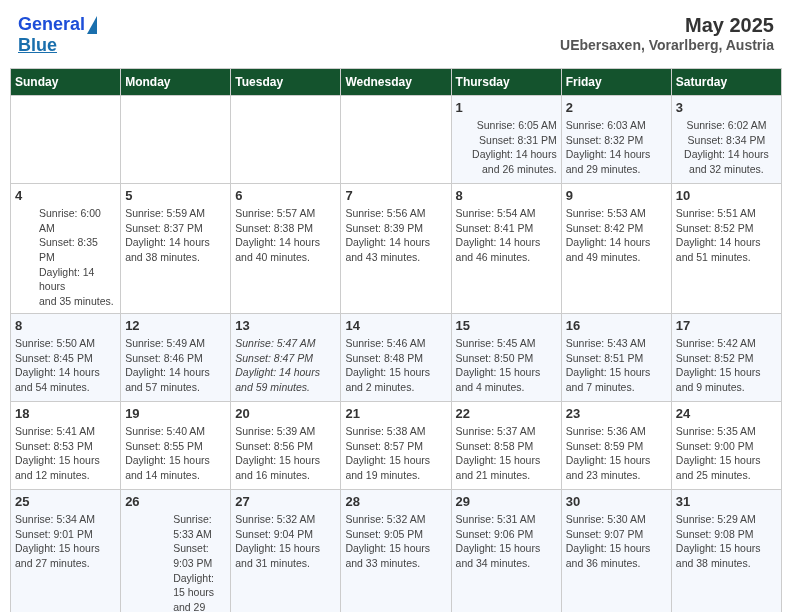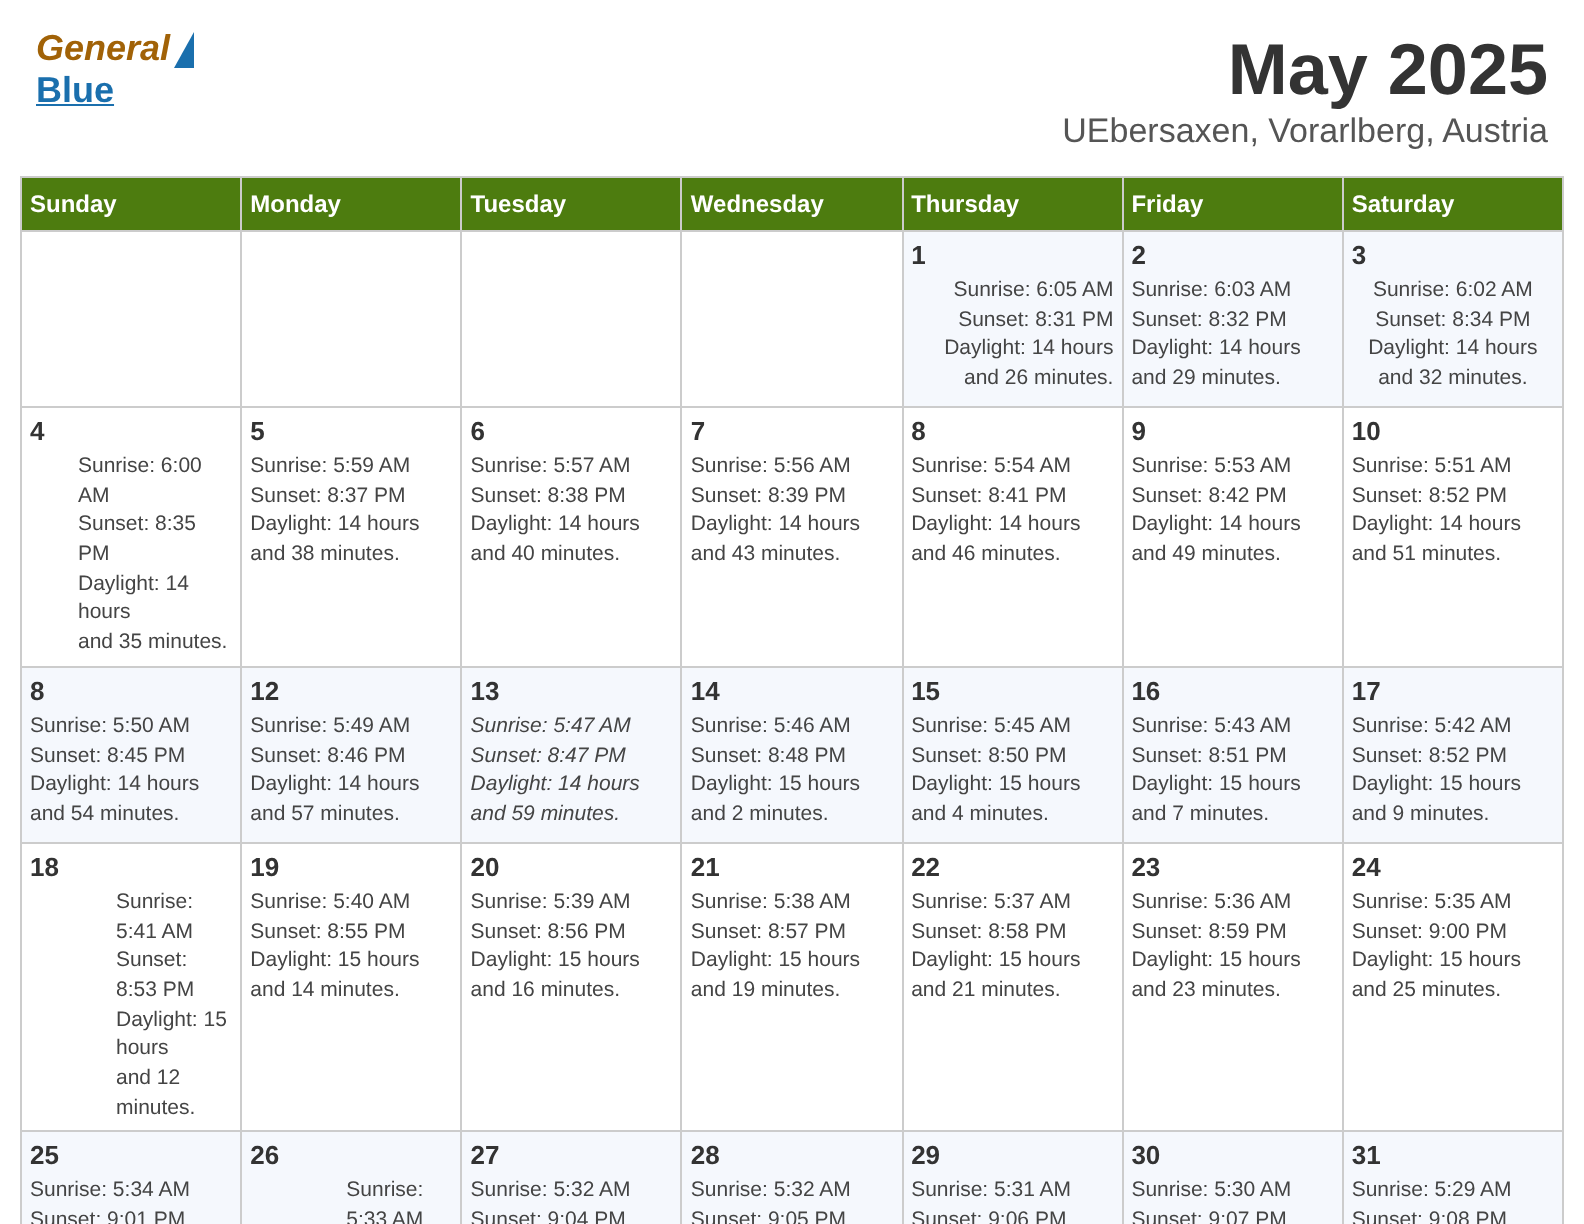--- a/index.html
+++ b/index.html
@@ -22,56 +22,56 @@
       flex-direction: column;
       align-items: flex-start;
     }
     .logo-text {
       display: flex;
       align-items: center;
     }
     .logo-general {
       font-size: 18px;
       font-weight: bold;
-      color: #a16207;
-      font-style: italic;
+      color: #1d4ed8;
     }
     .logo-blue {
       font-size: 18px;
       font-weight: bold;
       color: #1a6fad;
       text-decoration: underline;
     }
     .logo-triangle {
       width: 0;
       height: 0;
       border-left: 10px solid transparent;
       border-bottom: 18px solid #1a6fad;
       margin-left: 2px;
       margin-bottom: 0px;
     }
     .title-section {
       text-align: right;
     }
     .month-title {
-      font-size: 36px;
+      font-size: 20px;
       font-weight: bold;
       color: #333;
     }
     .location-title {
-      font-size: 17px;
+      font-size: 14px;
       color: #555;
+      font-weight: bold;
     }
     .calendar-table {
       width: 100%;
       border-collapse: collapse;
       font-size: 11px;
     }
     .calendar-table th {
-      background-color: #4d7c0f;
+      background-color: #14532d;
       color: #fff;
       padding: 6px 4px;
       text-align: left;
       font-size: 12px;
       font-weight: bold;
       border: 1px solid #ccc;
     }
     .calendar-table td {
       border: 1px solid #ccc;
       vertical-align: top;
@@ -264,21 +264,21 @@
             <div class="day-number">17</div>
             <div class="day-info" style="white-space: pre-line;">Sunrise: 5:42 AM
 Sunset: 8:52 PM
 Daylight: 15 hours
 and 9 minutes.</div>
           </td>
         </tr>
         <tr>
           <td>
             <div class="day-number">18</div>
-            <div class="day-info" style="white-space: pre-line; margin-left: 43px;">Sunrise: 5:41 AM
+            <div class="day-info" style="white-space: pre-line;">Sunrise: 5:41 AM
 Sunset: 8:53 PM
 Daylight: 15 hours
 and 12 minutes.</div>
           </td>
           <td>
             <div class="day-number">19</div>
             <div class="day-info" style="white-space: pre-line;">Sunrise: 5:40 AM
 Sunset: 8:55 PM
 Daylight: 15 hours
 and 14 minutes.</div>

